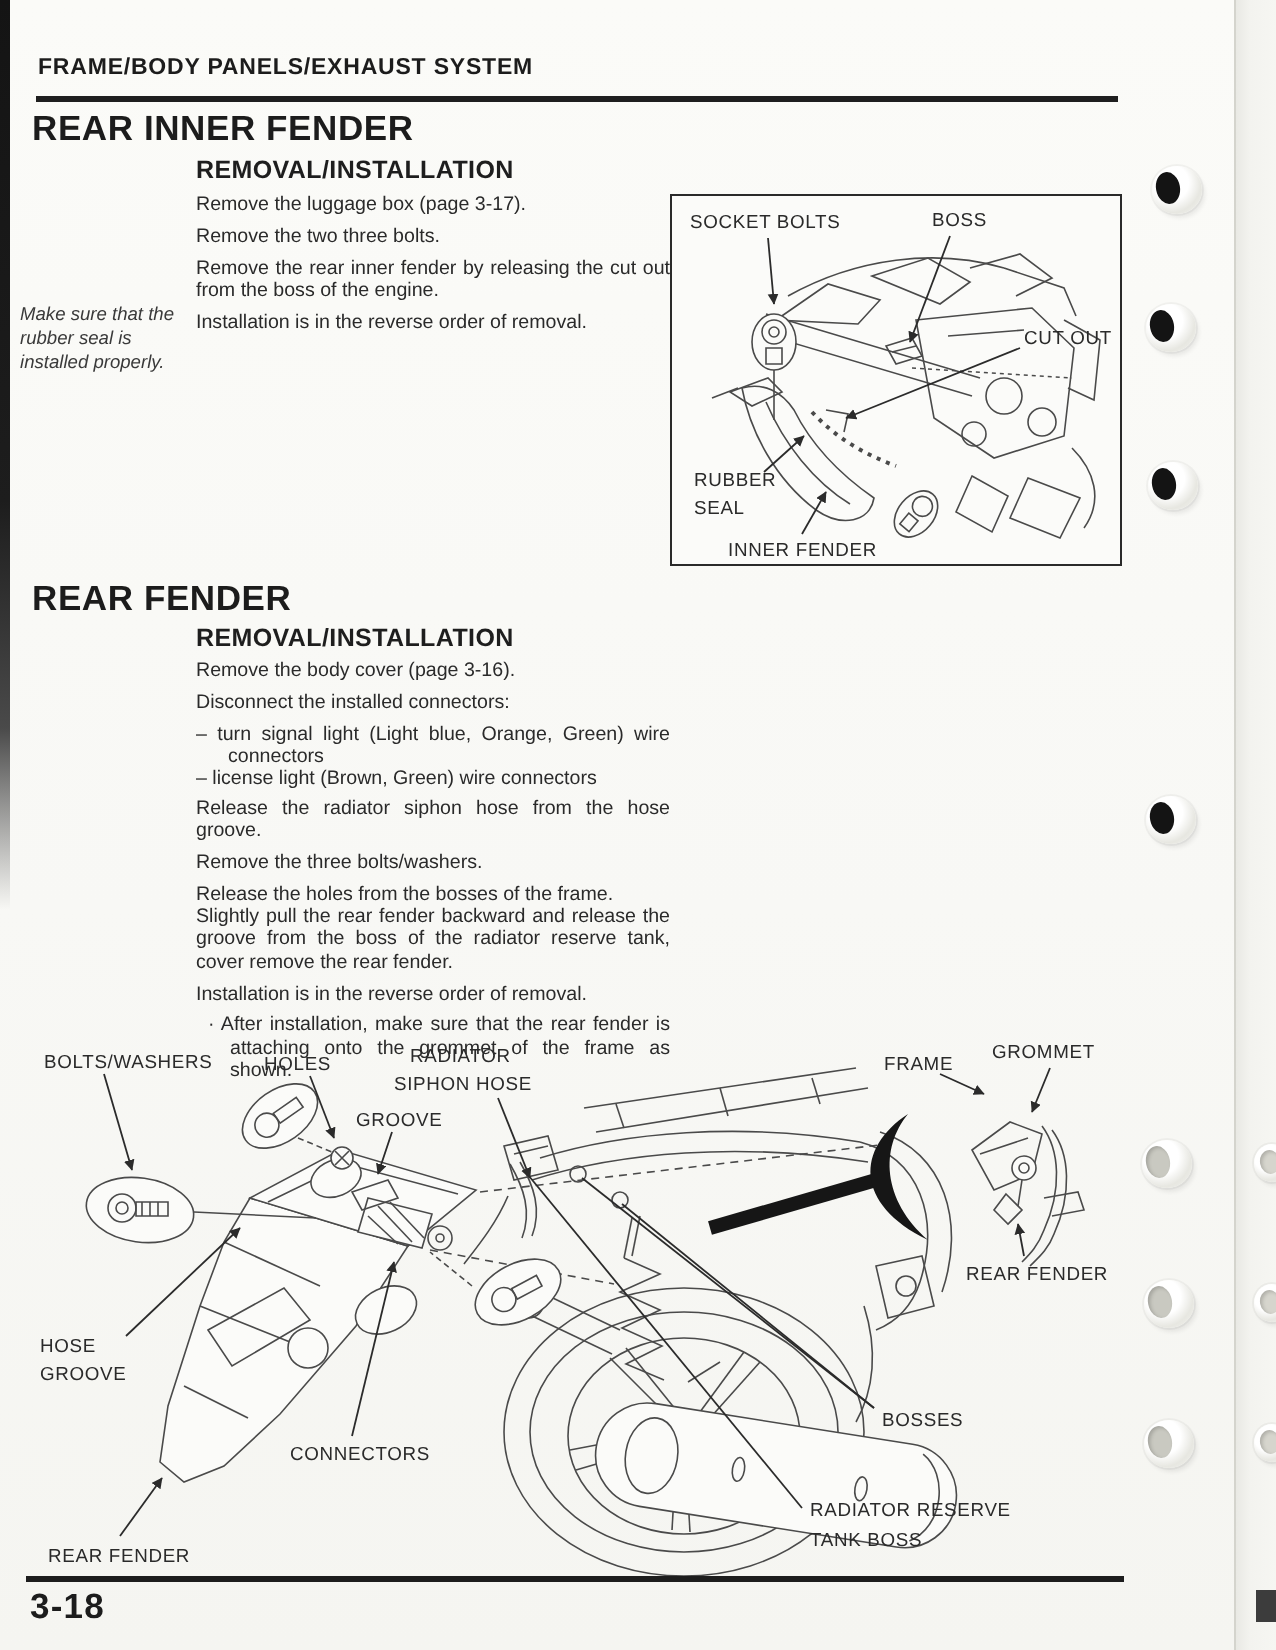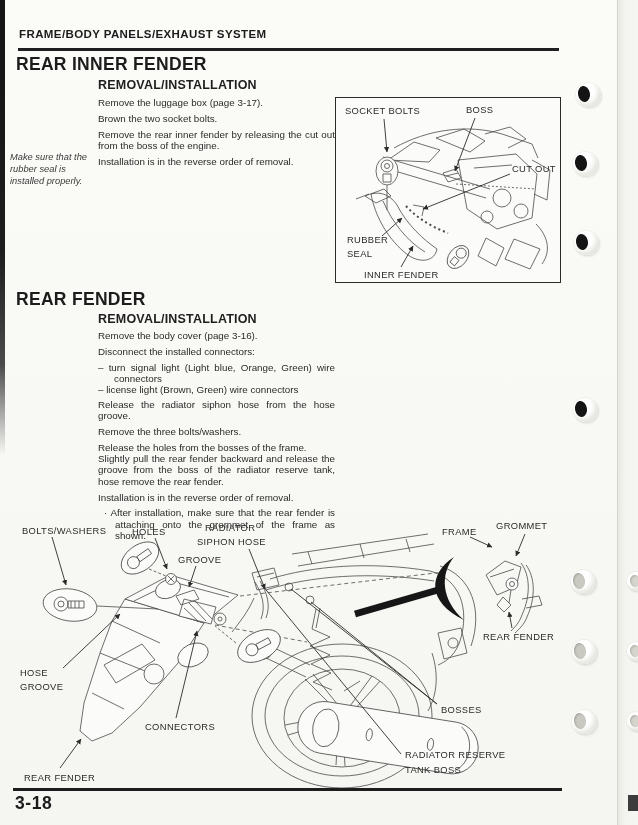--- a/index.html
+++ b/index.html
@@ -55,21 +55,21 @@
   <div class="left-strip"></div>
 
   <div class="header-title">FRAME/BODY PANELS/EXHAUST SYSTEM</div>
   <div class="header-rule"></div>
 
   <div class="h1 h1a">REAR INNER FENDER</div>
   <div class="h2 h2a">REMOVAL/INSTALLATION</div>
 
   <div class="col col1">
     <p>Remove the luggage box (page 3-17).</p>
-    <p>Brown the two socket bolts.</p>
+    <p>Remove the two three bolts.</p>
     <p>Remove the rear inner fender by releasing the cut out from the boss of the engine.</p>
     <p>Installation is in the reverse order of removal.</p>
   </div>
 
   <div class="margin-note">Make sure that the rubber seal is installed properly.</div>
 
   <div class="fig1">
     <svg width="226" height="186" viewBox="0 0 226 186">
       <defs>
         <marker id="a1" markerWidth="8" markerHeight="8" refX="5.6" refY="3" orient="auto">
@@ -135,21 +135,21 @@
   <div class="h2 h2b">REMOVAL/INSTALLATION</div>
 
   <div class="col col2">
     <p>Remove the body cover (page 3-16).</p>
     <p>Disconnect the installed connectors:</p>
     <p class="li">–  turn signal light (Light blue, Orange, Green) wire connectors</p>
     <p class="li li-gap">–  license light (Brown, Green) wire connectors</p>
     <p>Release the radiator siphon hose from the hose groove.</p>
     <p>Remove the three bolts/washers.</p>
     <p class="tight">Release the holes from the bosses of the frame.</p>
-    <p>Slightly pull the rear fender backward and release the groove from the boss of the radiator reserve tank, hose remove the rear fender.</p>
+    <p>Slightly pull the rear fender backward and release the groove from the boss of the radiator reserve tank, cover remove the rear fender.</p>
     <p>Installation is in the reverse order of removal.</p>
     <p class="note">·  After installation, make sure that the rear fender is attaching onto the grommet of the frame as shown.</p>
   </div>
 
   <div class="fig2">
     <svg width="552" height="276" viewBox="0 0 552 276">
       <defs>
         <marker id="a2" markerWidth="8" markerHeight="8" refX="5.6" refY="3" orient="auto">
           <path d="M0,0 L6,3 L0,6 Z" fill="#2b2b2b"></path>
         </marker>

